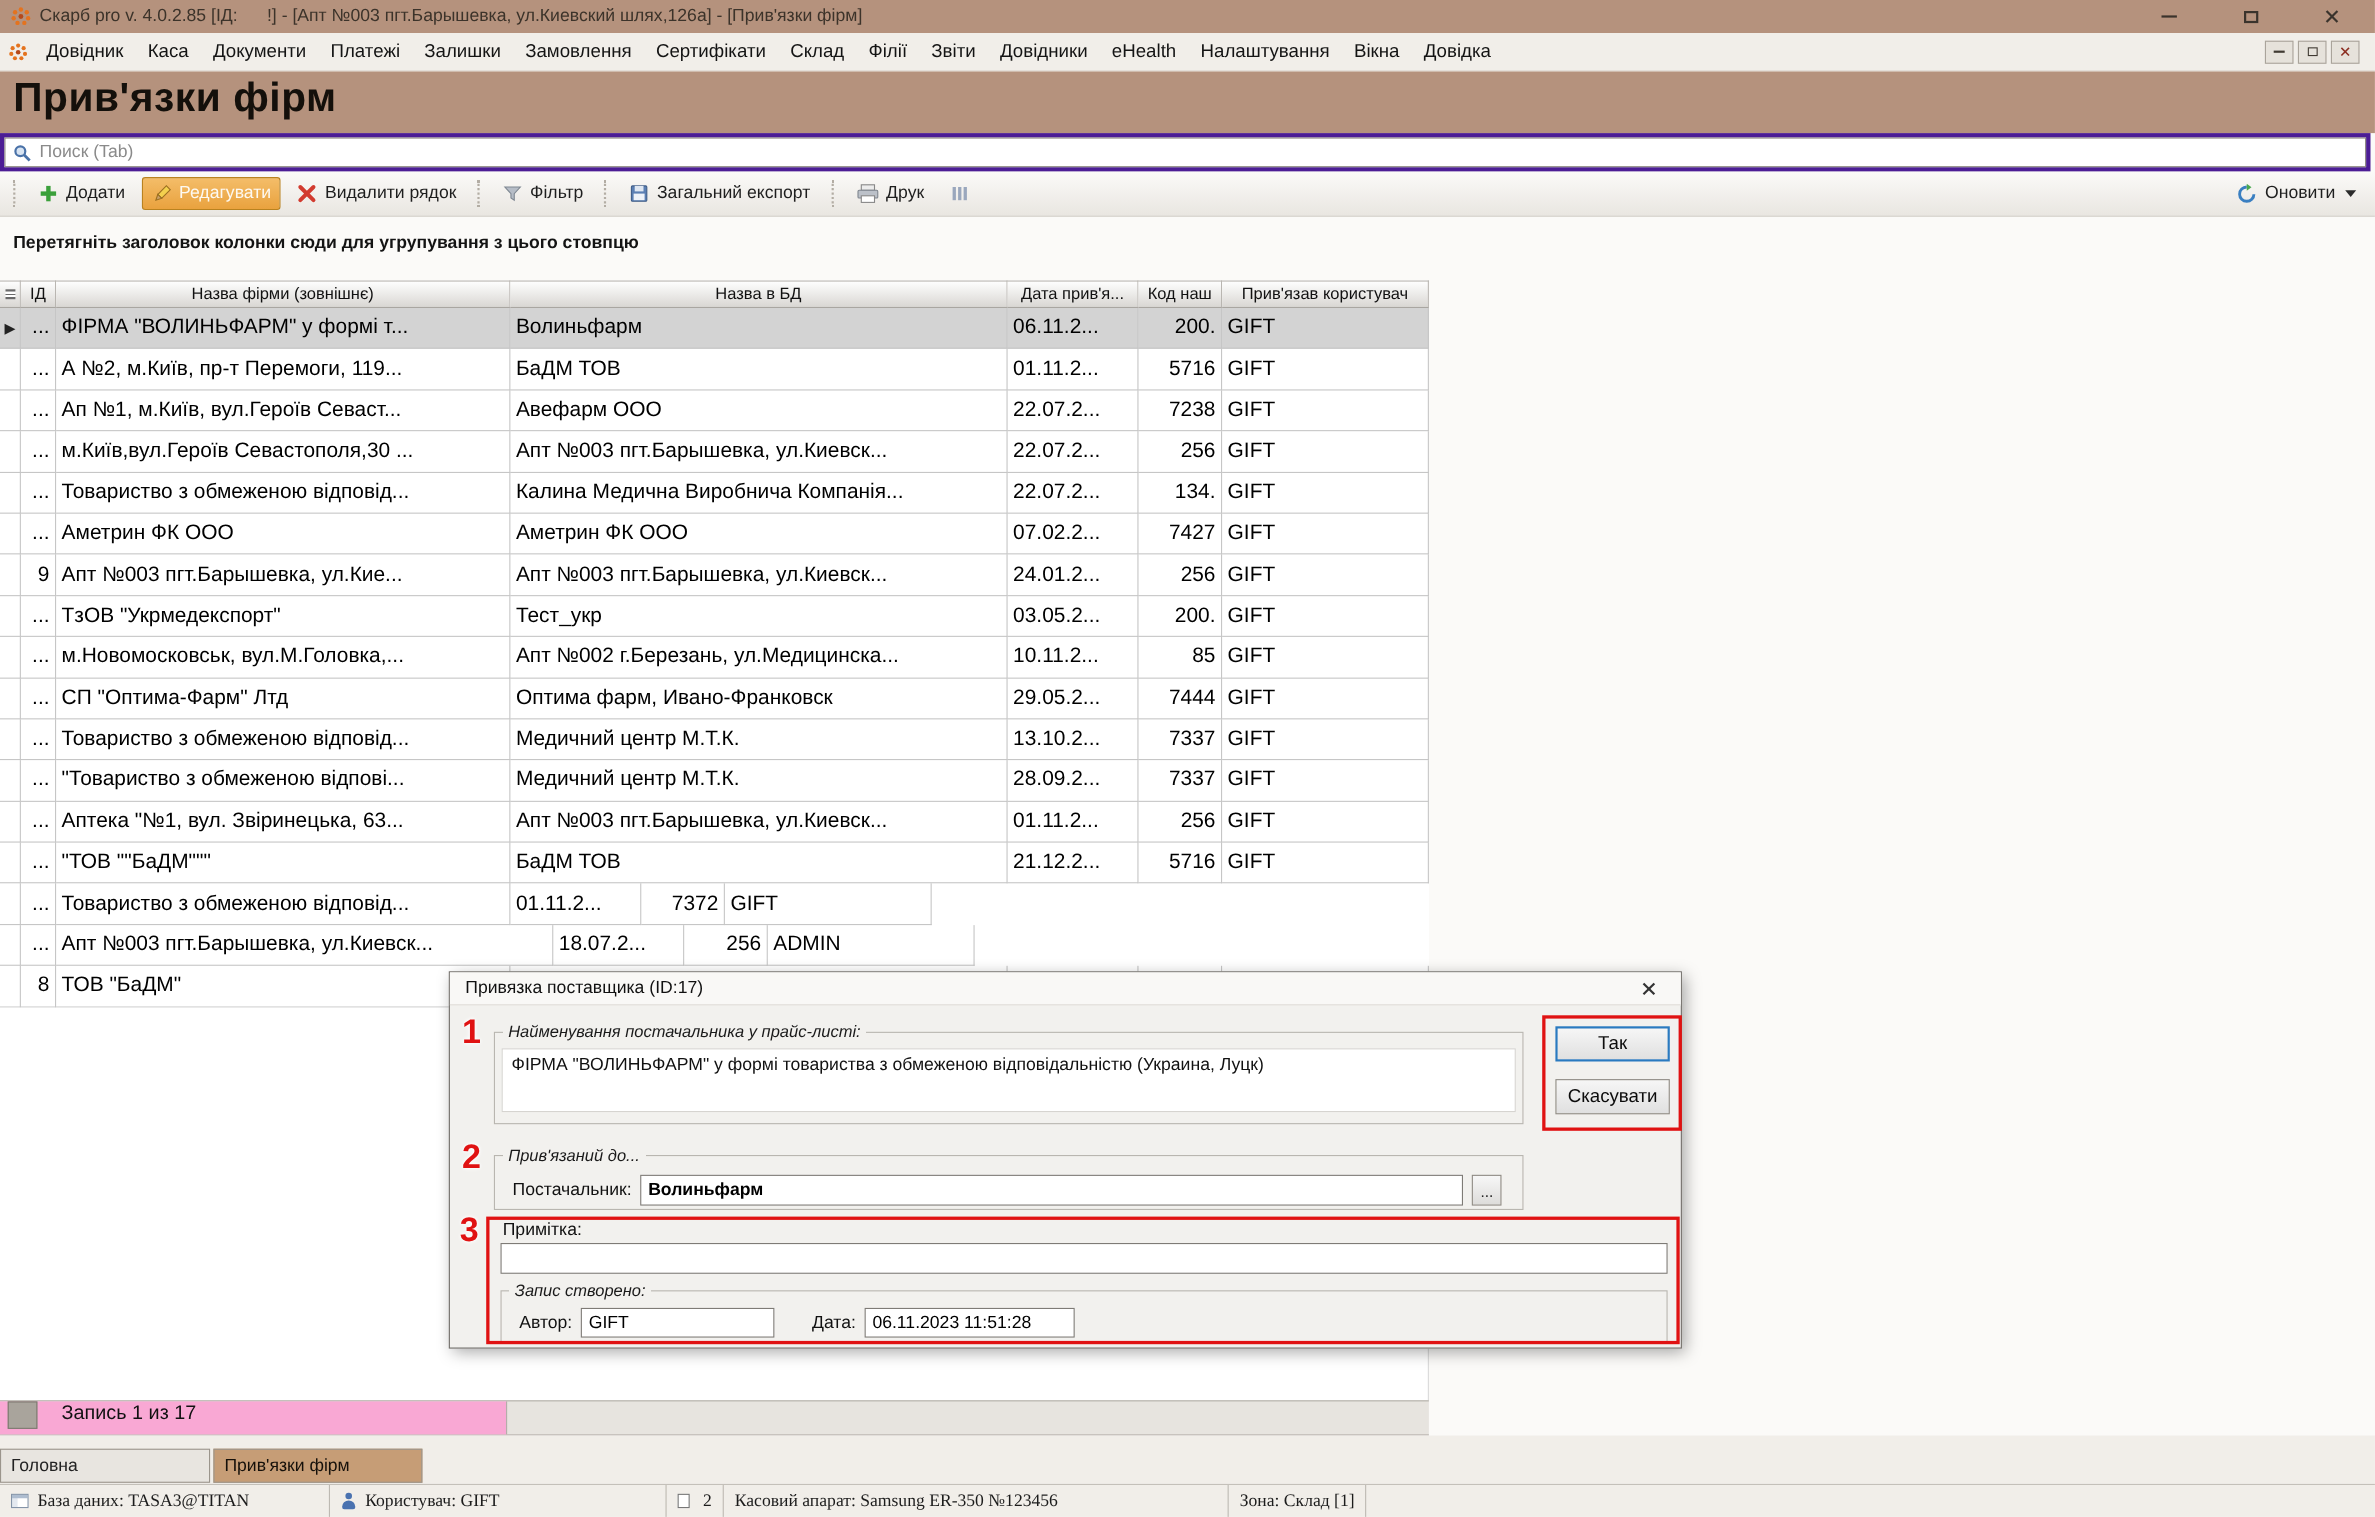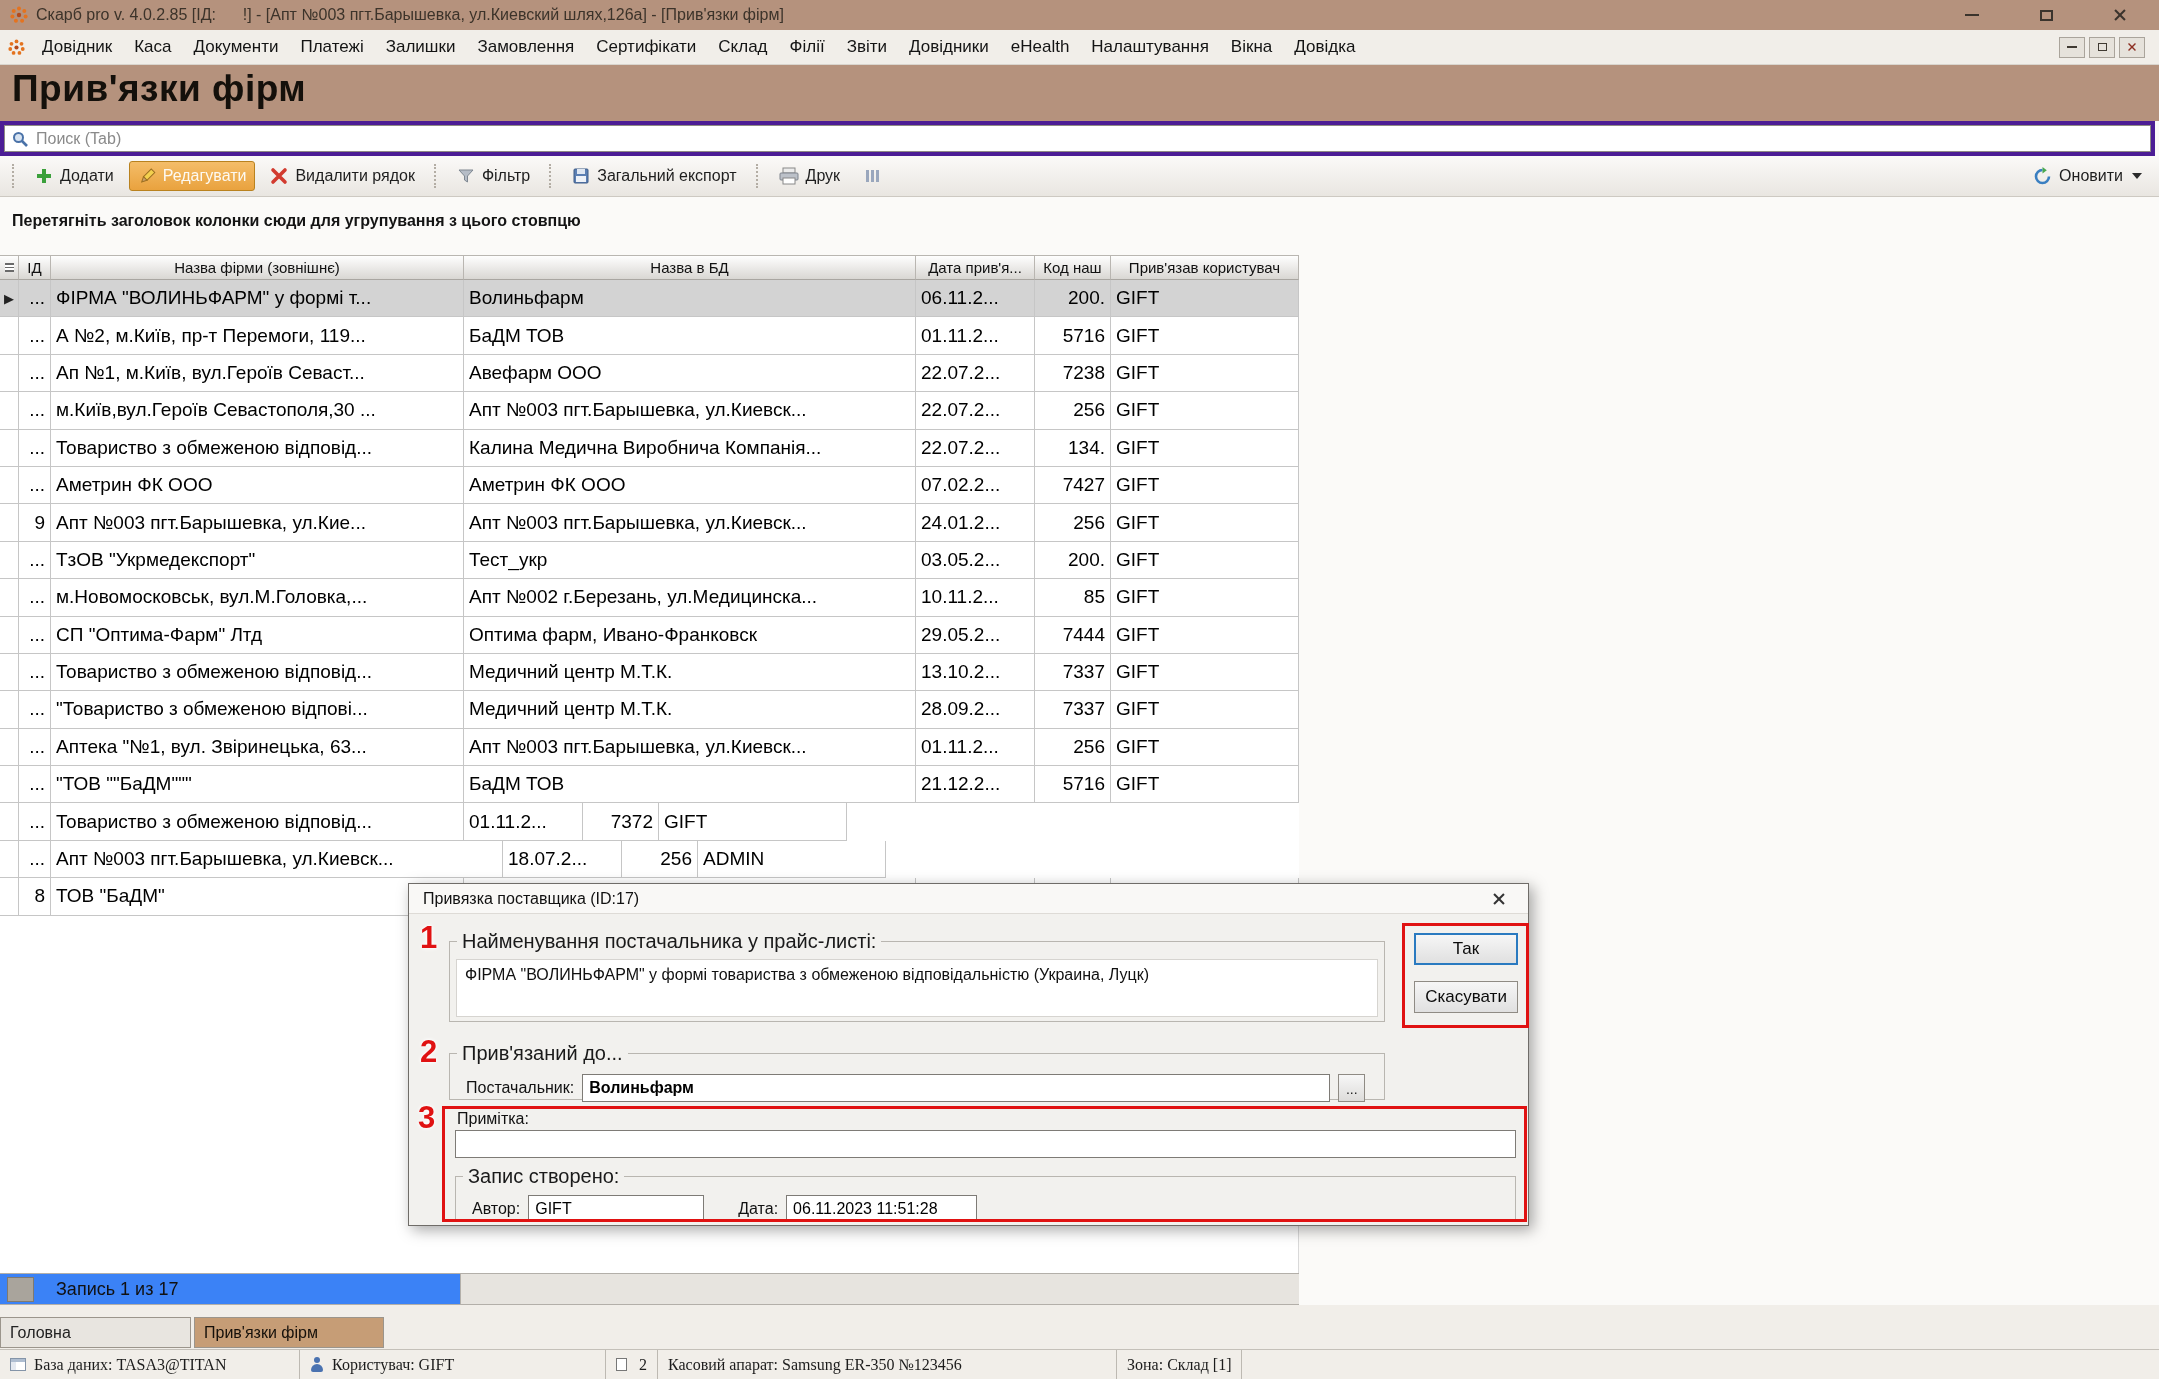--- a/index.html
+++ b/index.html
@@ -59,21 +59,21 @@
   .grid-row{display:flex;height:37.4px;background:#fff;}
   .grid-row.selected{background:#d3d3d3;}
   .grid-row.selected .g-cell{background:#d3d3d3;}
   .g-cell{font-size:19px;padding:0 5px;display:flex;align-items:center;border-right:1px solid #c6c6c6;border-bottom:1px solid #c6c6c6;color:#000;overflow:hidden;white-space:nowrap;flex:none;}
   .g-cell.num{justify-content:flex-end;}
   .g-cell.ind{justify-content:center;font-size:13px;color:#222;padding:0;}
   .grid-empty{position:absolute;top:916px;left:0;width:1299px;height:357px;background:#fff;border-right:1px solid #d9d9d9;}
 
   
   .record-bar{position:absolute;top:1273px;left:0;width:1299px;height:32px;background:#e7e4df;border-top:1px solid #b3afa9;border-bottom:1px solid #b3afa9;display:flex;align-items:center;}
-  .record-left{width:461px;height:100%;border-right:1px solid #b3afa9;display:flex;align-items:center;background:#3b82f6;}
+  .record-left{width:461px;height:100%;border-right:1px solid #b3afa9;display:flex;background:#f9a8d4;}
   .record-nav{width:27px;height:25px;background:#a9a49c;border:1px solid #7e7970;margin:0 22px 0 7px;}
   .record-text{font-size:18px;color:#111;}
 
   
   .tabs-strip{position:absolute;top:1305px;left:0;right:0;height:44px;background:#f1eee9;}
   .tab{position:absolute;bottom:1px;height:31px;display:flex;align-items:center;font-size:16px;border:1px solid #9b958c;padding-left:9px;white-space:nowrap;}
   .tab-home{left:0;width:191px;background:#e8e5e0;color:#222;}
   .tab-active{left:194px;width:190px;background:#c69d76;color:#15100a;}
 
   
@@ -86,21 +86,21 @@
   .sbi-user::after{content:"";position:absolute;left:1px;top:7px;width:12px;height:8px;border-radius:6px 6px 2px 2px;background:#4a72b0;}
   .sbi-pages{position:relative;width:11px;height:13px;background:#fff;border:1px solid #777;margin-right:4px;}
   .sbi-pages::before{content:"";position:absolute;left:3px;top:-4px;width:11px;height:13px;background:#e2e2e2;border:1px solid #777;z-index:-1;}
 
   
   .dialog{position:absolute;left:408px;top:883px;width:1121px;height:343px;background:#f2f1ee;border:1px solid #6f6c68;box-shadow:4px 4px 14px rgba(0,0,0,.35);z-index:20;}
   .dialog-titlebar{height:30px;background:#f9f8f6;border-bottom:1px solid #dedbd6;display:flex;align-items:center;padding:0 14px;font-size:16px;color:#111;}
   .dialog-close{margin-left:auto;width:30px;height:100%;display:flex;align-items:center;justify-content:center;}
   .dialog-close .x-glyph::before,.dialog-close .x-glyph::after{background:#333;}
   .dialog fieldset{position:absolute;border:1px solid #b9b6b0;}
-  .dialog legend{font-size:20px;color:#1a1a1a;padding:0 5px;margin-left:7px;}
+  .dialog legend{font-size:15px;color:#1a1a1a;padding:0 5px;margin-left:7px;font-style:italic;}
   .fs-name{left:40px;top:46px;width:936px;height:92px;}
   .memo{position:absolute;left:6px;right:6px;top:6px;height:58px;background:#fff;border:1px solid #d6d4d0;font-size:16px;color:#111;padding:6px 8px;overflow:hidden;}
   .fs-bound{left:40px;top:158px;width:936px;height:58px;}
   .fs-row{display:flex;align-items:center;padding:9px 8px 0 16px;gap:8px;font-size:16px;color:#111;}
   .txt-input{height:28px;border:1px solid #7e7b76;background:#fff;font-size:16px;padding:0 6px;font-family:"Liberation Sans",sans-serif;color:#000;outline:none;}
   .supplier-input{width:748px;font-weight:bold;}
   .browse-btn{width:27px;height:28px;border:1px solid #8f8b84;background:linear-gradient(#f7f7f7,#dddcda);font-size:14px;display:flex;align-items:flex-end;justify-content:center;padding-bottom:4px;color:#222;}
   .note-label{position:absolute;left:48px;top:226px;font-size:16px;color:#111;}
   .note-input{position:absolute;left:46px;top:246px;width:1061px;height:28px;}
   .fs-created{left:46px;top:281px;width:1061px;height:56px;}

